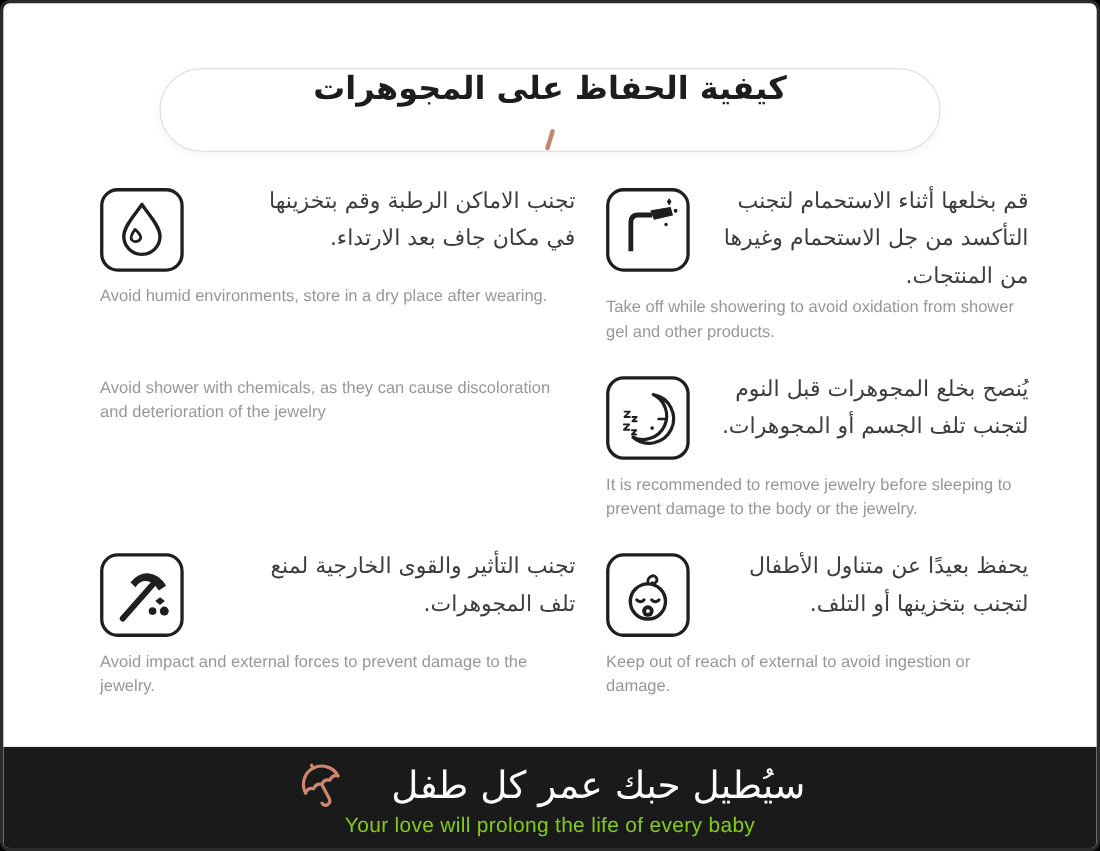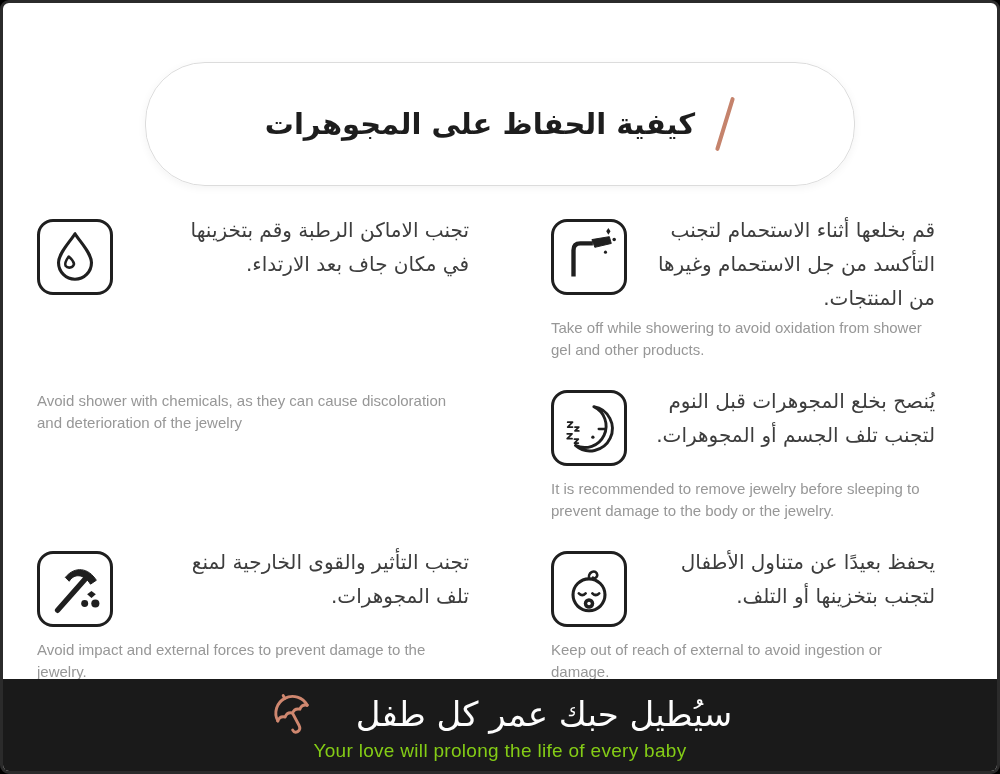--- a/index.html
+++ b/index.html
@@ -3,38 +3,39 @@
 <meta charset="utf-8">
 <style>
   html,body{margin:0;padding:0;background:#000;}
   .page{
     position:relative;width:1000px;height:774px;box-sizing:border-box;
     background:#fff;border:3px solid #2b2b2b;border-radius:9px;overflow:hidden;
     font-family:"DejaVu Sans","Liberation Sans",sans-serif;
   }
   
   .pill{
-    margin:59px auto 0;width:710px;height:124px;box-sizing:border-box;
+    margin:59px auto 0;width:710px;height:76px;box-sizing:border-box;
     border:1.5px solid #dcdcdc;border-radius:60px;
     display:flex;align-items:center;justify-content:center;gap:20px;
     box-shadow:0 2px 8px rgba(0,0,0,0.05);
+    flex-direction:column;
   }
   .pill-ar{
     direction:rtl;font-size:29px;font-weight:bold;color:#1d1d1d;
     font-family:"DejaVu Sans",sans-serif;letter-spacing:0;
   }
   .pill-slash{width:4px;height:56px;border-radius:2px;background:#c5836c;transform:rotate(17deg);margin:0 8px;}
   .pill-en{
     font-family:"Liberation Sans",sans-serif;font-style:italic;font-weight:bold;
     font-size:21px;line-height:27px;color:#1f1f1f;white-space:pre-line;
   }
   
   .sections{
     display:grid;grid-template-columns:432px 384px;justify-content:space-between;
-    padding:33px 62px 0 34px;row-gap:29px;
+    padding:33px 62px 0 88px;row-gap:29px;
   }
   .section-top{display:flex;align-items:flex-start;gap:14px;min-height:86px;margin-bottom:2px;}
   .icon-box{
     width:76px;height:76px;box-sizing:border-box;flex-shrink:0;
     border:3px solid #1f1f1f;border-radius:16px;background:#fff;
     display:flex;align-items:center;justify-content:center;
   }
   .sec-ar{
     flex:1;direction:rtl;text-align:right;white-space:pre-line;
     font-family:"DejaVu Sans",sans-serif;font-size:20px;line-height:34px;color:#3d3d3d;
@@ -75,20 +76,21 @@
           <svg width="62" height="62" viewBox="0 0 64 64">
             <g fill="none" stroke="#1f1f1f" stroke-width="3.2" stroke-linejoin="round">
               <path d="M32 8 C27 16 15 28 15 38 A17 17 0 0 0 49 38 C49 28 37 16 32 8 Z"></path>
               <path stroke-width="2.6" d="M25.5 31.5 C23 35 21.2 38.5 22.2 41 A5 5 0 0 0 31 39.2 C30.3 36 28 33.5 25.5 31.5 Z"></path>
             </g>
           </svg>
         </div>
         <div class="sec-ar">تجنب الاماكن الرطبة وقم بتخزينها
 في مكان جاف بعد الارتداء.</div>
       </div>
+      <div class="sec-en">Avoid humid environments, store in a dry place after wearing.</div>
     </div>
 
     <div class="section">
       <div class="section-top">
         <div class="icon-box">
           <svg width="62" height="62" viewBox="0 0 64 64">
             <path d="M16 52 V25 Q16 18 23 18 H36" fill="none" stroke="#1f1f1f" stroke-width="4.5"></path>
             <path d="M35 14 L53 11 L55 18 L38 22 Z" fill="#1f1f1f" stroke="#1f1f1f" stroke-linejoin="round"></path>
             <path d="M52 2 l2.2 3.5 L52 9 l-2.2 -3.5 Z" fill="#1f1f1f"></path>
             <circle cx="58" cy="14" r="1.8" fill="#1f1f1f"></circle>

